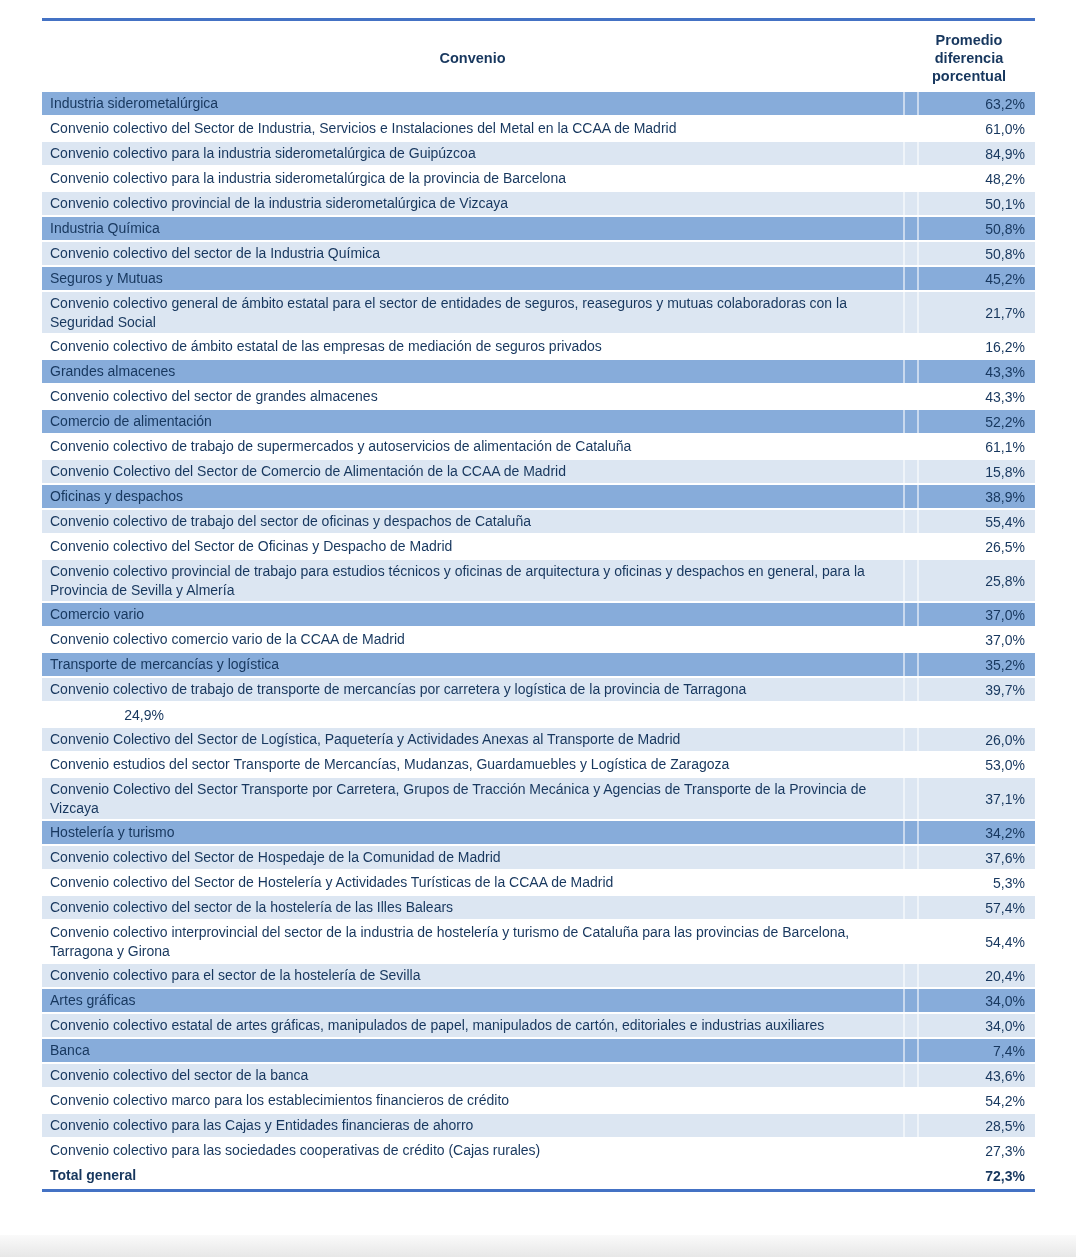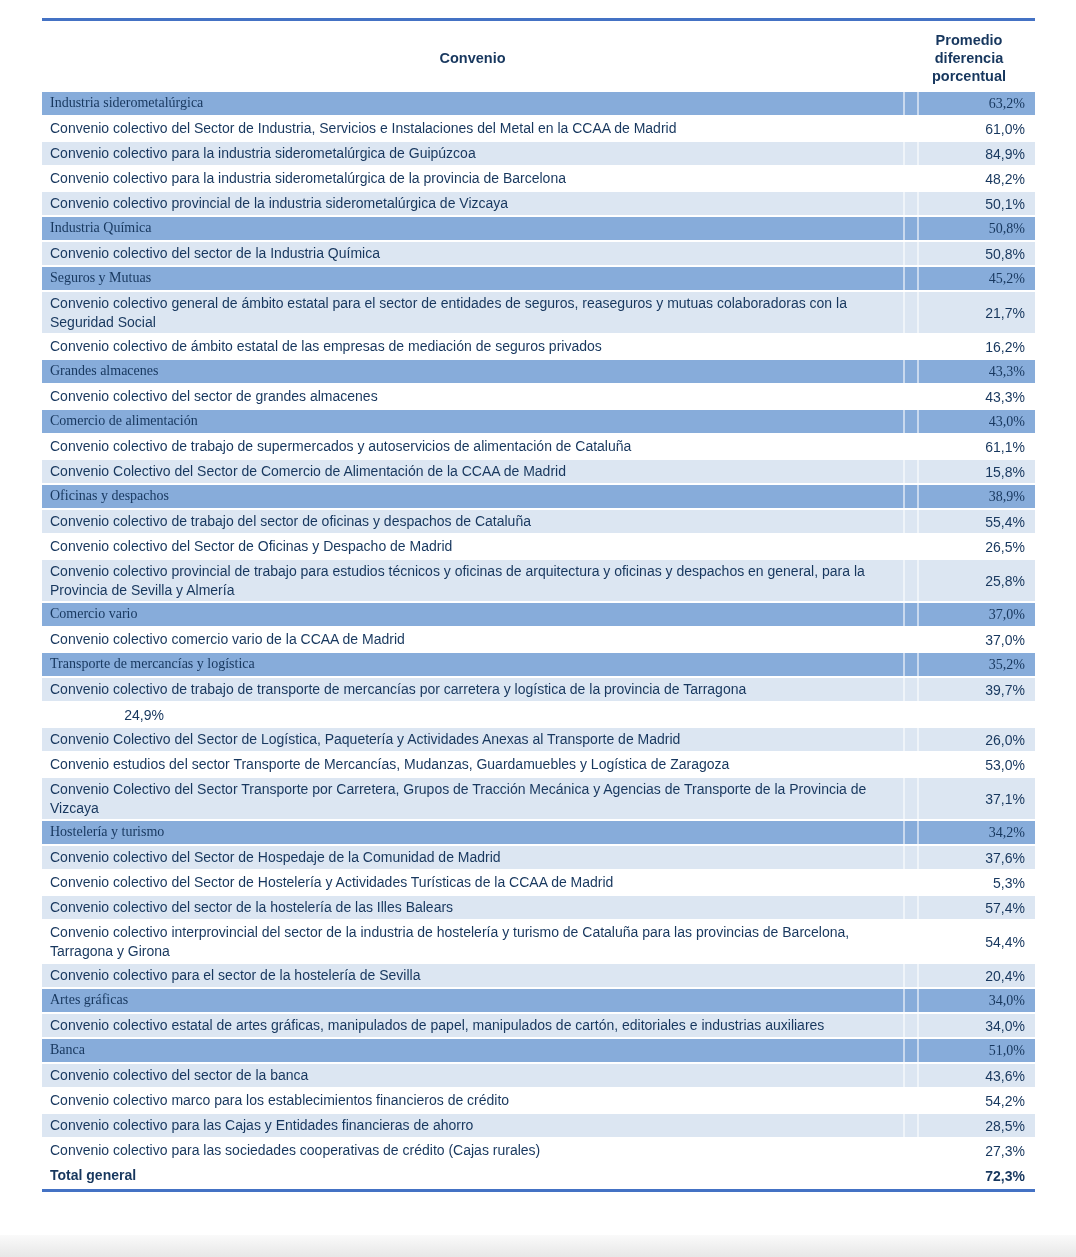--- a/index.html
+++ b/index.html
@@ -27,21 +27,21 @@
   }
   .hcell{font-weight:bold;color:var(--text);}
   .h-convenio{flex:1;text-align:center;font-size:14.5px;}
   .h-promedio{width:132px;text-align:center;line-height:18px;font-size:14.5px;}
   .rows{}
   .row{
     display:flex;align-items:stretch;
     margin-bottom:2px;
     min-height:23px;
   }
-  .row.category{background:var(--cat-bg);font-family:Liberation Serif, serif;}
+  .row.category{background:var(--cat-bg);}
   .row.light{background:var(--light-bg);}
   .row.white{background:var(--white-bg);}
   .row.total{background:var(--white-bg);font-weight:bold;gap:40px;}
   .cell{display:flex;align-items:center;}
   .cell.label{
     flex:1;padding:2px 6px 2px 8px;line-height:18.5px;
   }
   .divider{width:2px;background:rgba(255,255,255,0.55);}
   .spacer{width:12px;}
   .cell.value{
@@ -148,21 +148,21 @@
         <div class="divider"></div>
         <div class="spacer"></div>
         <div class="divider"></div>
         <div class="cell value">43,3%</div>
       </div>
       <div class="row category">
         <div class="cell label">Comercio de alimentación</div>
         <div class="divider"></div>
         <div class="spacer"></div>
         <div class="divider"></div>
-        <div class="cell value">43,0%</div>
+        <div class="cell value">52,2%</div>
       </div>
       <div class="row white">
         <div class="cell label">Convenio colectivo de trabajo de supermercados y autoservicios de alimentación de Cataluña</div>
         <div class="divider"></div>
         <div class="spacer"></div>
         <div class="divider"></div>
         <div class="cell value">61,1%</div>
       </div>
       <div class="row light">
         <div class="cell label">Convenio Colectivo del Sector de Comercio de Alimentación de la CCAA de Madrid</div>
@@ -308,21 +308,21 @@
         <div class="divider"></div>
         <div class="spacer"></div>
         <div class="divider"></div>
         <div class="cell value">34,0%</div>
       </div>
       <div class="row category">
         <div class="cell label">Banca</div>
         <div class="divider"></div>
         <div class="spacer"></div>
         <div class="divider"></div>
-        <div class="cell value">51,0%</div>
+        <div class="cell value">7,4%</div>
       </div>
       <div class="row light">
         <div class="cell label">Convenio colectivo del sector de la banca</div>
         <div class="divider"></div>
         <div class="spacer"></div>
         <div class="divider"></div>
         <div class="cell value">43,6%</div>
       </div>
       <div class="row white">
         <div class="cell label">Convenio colectivo marco para los establecimientos financieros de crédito</div>

